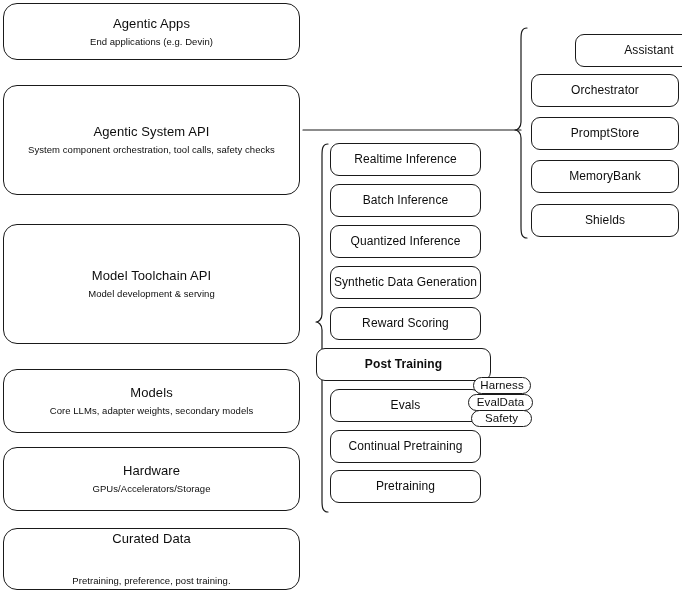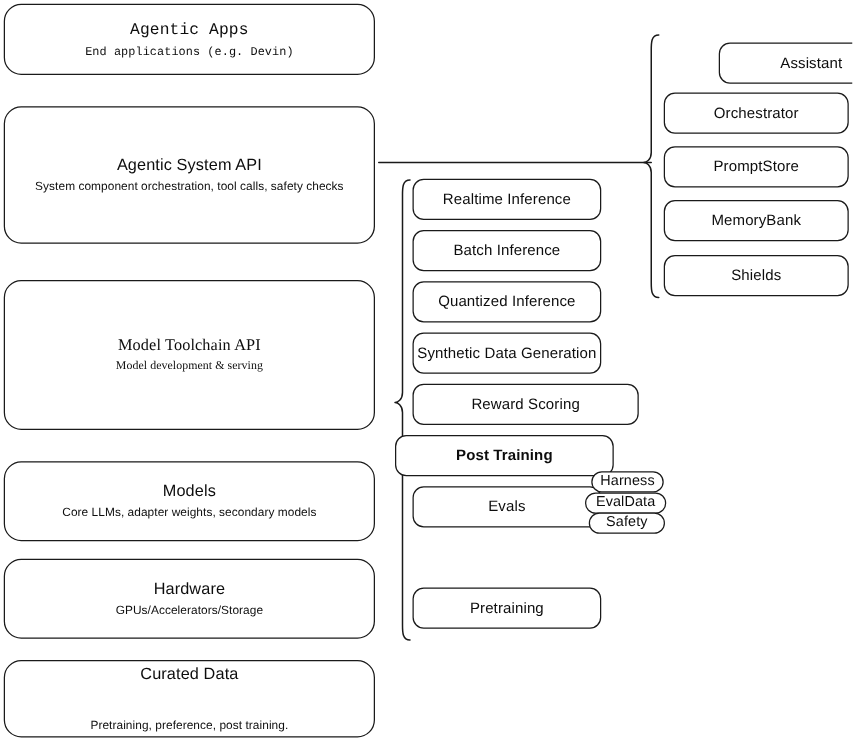--- a/index.html
+++ b/index.html
@@ -88,31 +88,31 @@
 
   <svg class="svg-layer" viewBox="0 0 682 591">
 
     <line x1="303" y1="130" x2="521" y2="130"></line>
 
     <path d="M 527,28 C 521,28 521,34 521,40 L 521,122 C 521,128 517,130 515,130 C 517,130 521,132 521,138 L 521,226 C 521,232 521,238 527,238"></path>
 
     <path d="M 328,144 C 322,144 322,150 322,156 L 322,314 C 322,320 318,322 316,322 C 318,322 322,324 322,330 L 322,500 C 322,506 322,512 328,512"></path>
   </svg>
 
-  <div class="box layer" style="left:3px; top:3px; width:297px; height:57px;font-family:Liberation Mono, monospace;">
+  <div class="box layer" style="left:3px; top:3px; width:297px; height:57px;">
     <div class="title">Agentic Apps</div>
     <div class="sub">End applications (e.g. Devin)</div>
   </div>
 
   <div class="box layer" style="left:3px; top:85px; width:297px; height:110px;">
     <div class="title">Agentic System API</div>
     <div class="sub">System component orchestration, tool calls, safety checks</div>
   </div>
 
-  <div class="box layer" style="left:3px; top:224px; width:297px; height:120px;font-family:Liberation Serif, serif;">
+  <div class="box layer" style="left:3px; top:224px; width:297px; height:120px;">
     <div class="title">Model Toolchain API</div>
     <div class="sub">Model development &amp; serving</div>
   </div>
 
   <div class="box layer" style="left:3px; top:369px; width:297px; height:64px;">
     <div class="title">Models</div>
     <div class="sub">Core LLMs, adapter weights, secondary models</div>
   </div>
 
   <div class="box layer" style="left:3px; top:447px; width:297px; height:64px;">
@@ -130,28 +130,31 @@
   </div>
   <div class="box cap" style="left:330px; top:184px; width:151px; height:33px;">
     <span>Batch Inference</span>
   </div>
   <div class="box cap" style="left:330px; top:225px; width:151px; height:33px;">
     <span>Quantized Inference</span>
   </div>
   <div class="box cap" style="left:330px; top:266px; width:151px; height:33px;">
     <span>Synthetic Data Generation</span>
   </div>
-  <div class="box cap" style="left:330px; top:307px; width:181px; height:33px;">
+  <div class="box cap" style="left:330px; top:307px; width:151px; height:33px;">
     <span>Reward Scoring</span>
   </div>
   <div class="box cap" style="left:316px; top:348px; width:175px; height:33px;font-weight:bold;">
     <span>Post Training</span>
   </div>
   <div class="box cap" style="left:330px; top:389px; width:151px; height:33px;">
     <span>Evals</span>
+  </div>
+  <div class="box cap" style="left:330px; top:430px; width:151px; height:33px;">
+    <span>Continual Pretraining</span>
   </div>
   <div class="box cap" style="left:330px; top:470px; width:151px; height:33px;">
     <span>Pretraining</span>
   </div>
 
   <div class="pill" style="left:473px; top:377px; width:58px; height:17px;">
     <span>Harness</span>
   </div>
   <div class="pill" style="left:468px; top:394px; width:65px; height:17px;text-align:center;">
     <span>EvalData</span>

